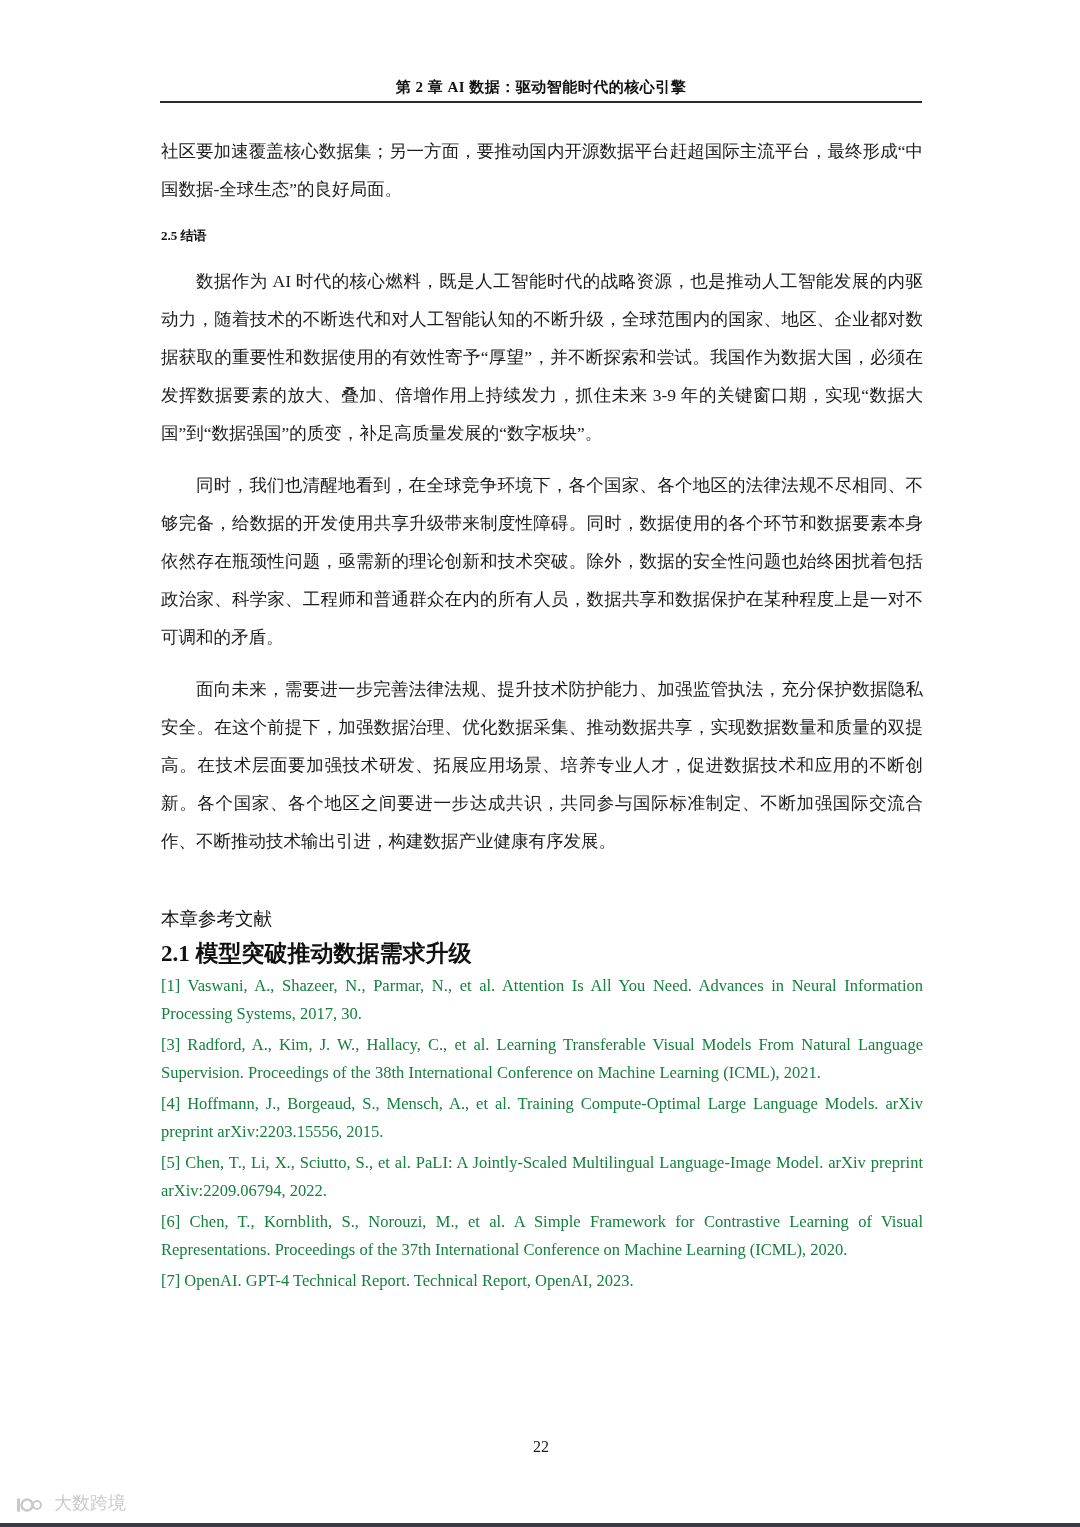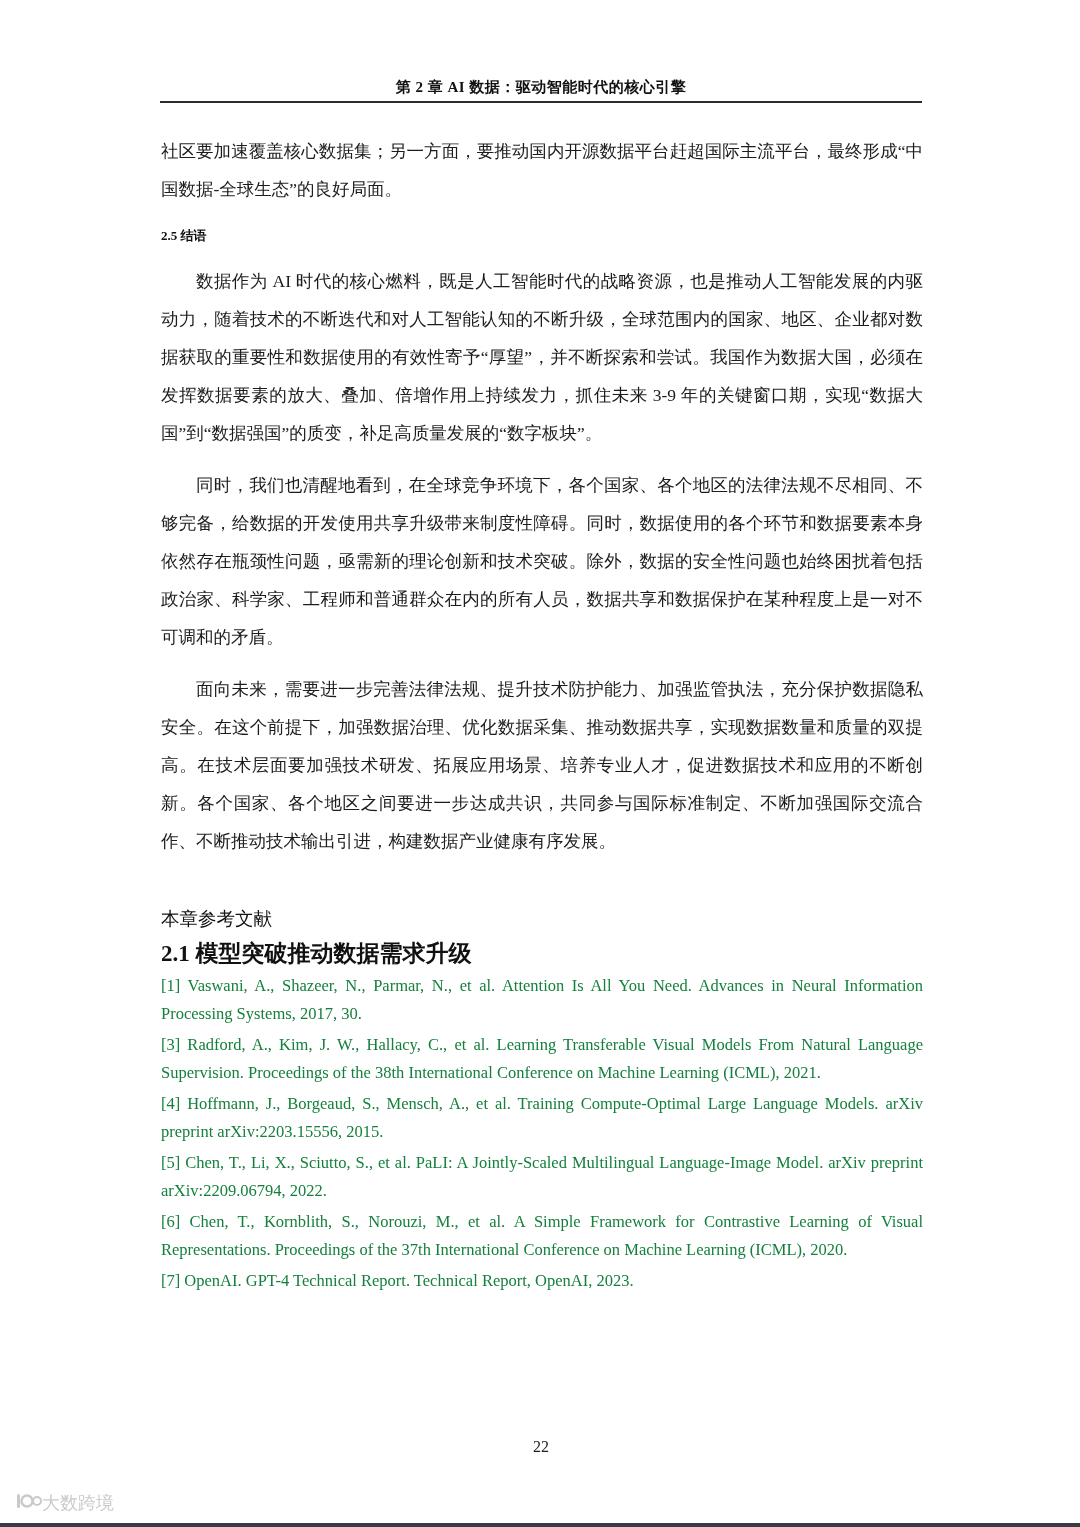--- a/index.html
+++ b/index.html
@@ -87,22 +87,22 @@
     text-align: center;
     font-size: 16px;
     color: #222;
     margin-top: 44px;
   }
   .watermark {
     position: absolute;
     left: 16px;
     bottom: 12px;
     display: flex;
-    align-items: flex-start;
-    gap: 0;
+    align-items: flex-end;
+    gap: 12px;
     color: #cacaca;
     font-family: "Liberation Sans", sans-serif;
     font-size: 18px;
     user-select: none;
   }
   .watermark svg { display: block; }
   .bottom-strip {
     position: absolute;
     left: 0;
     bottom: 0;

